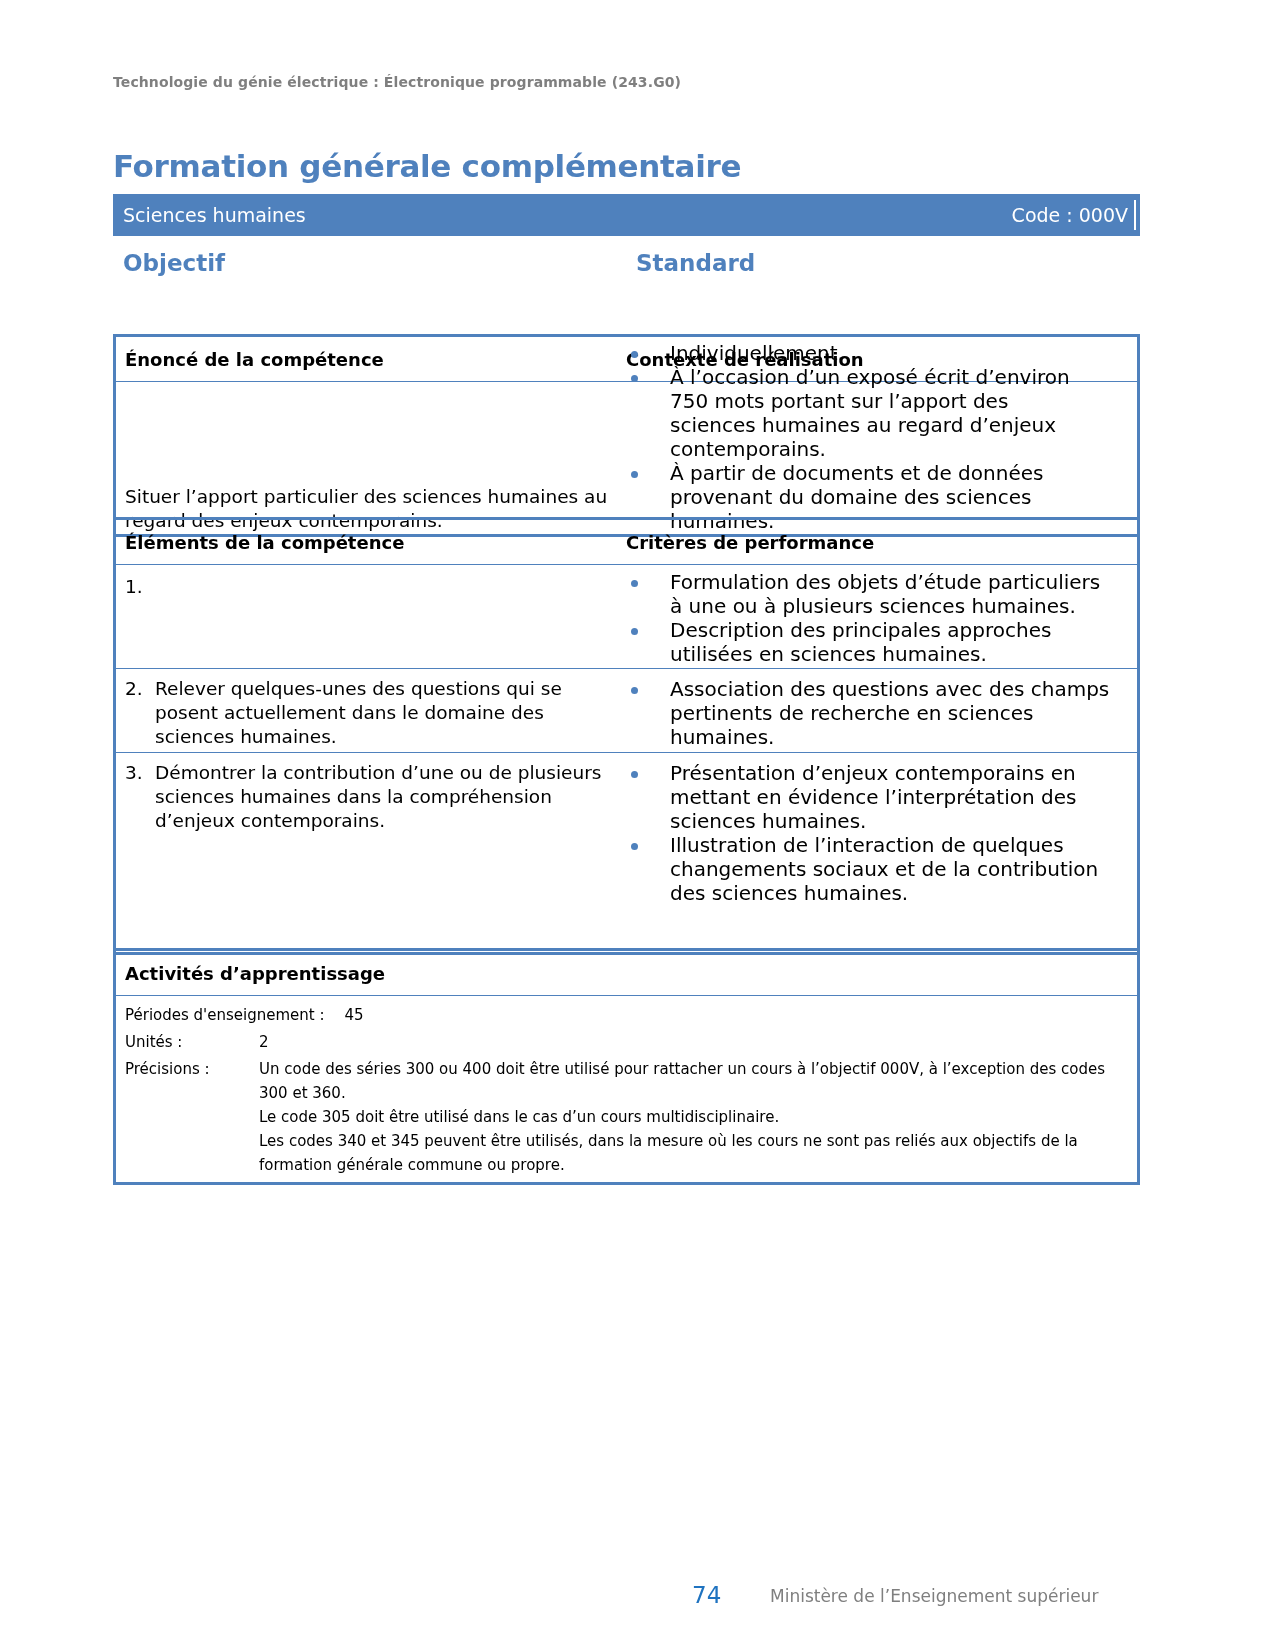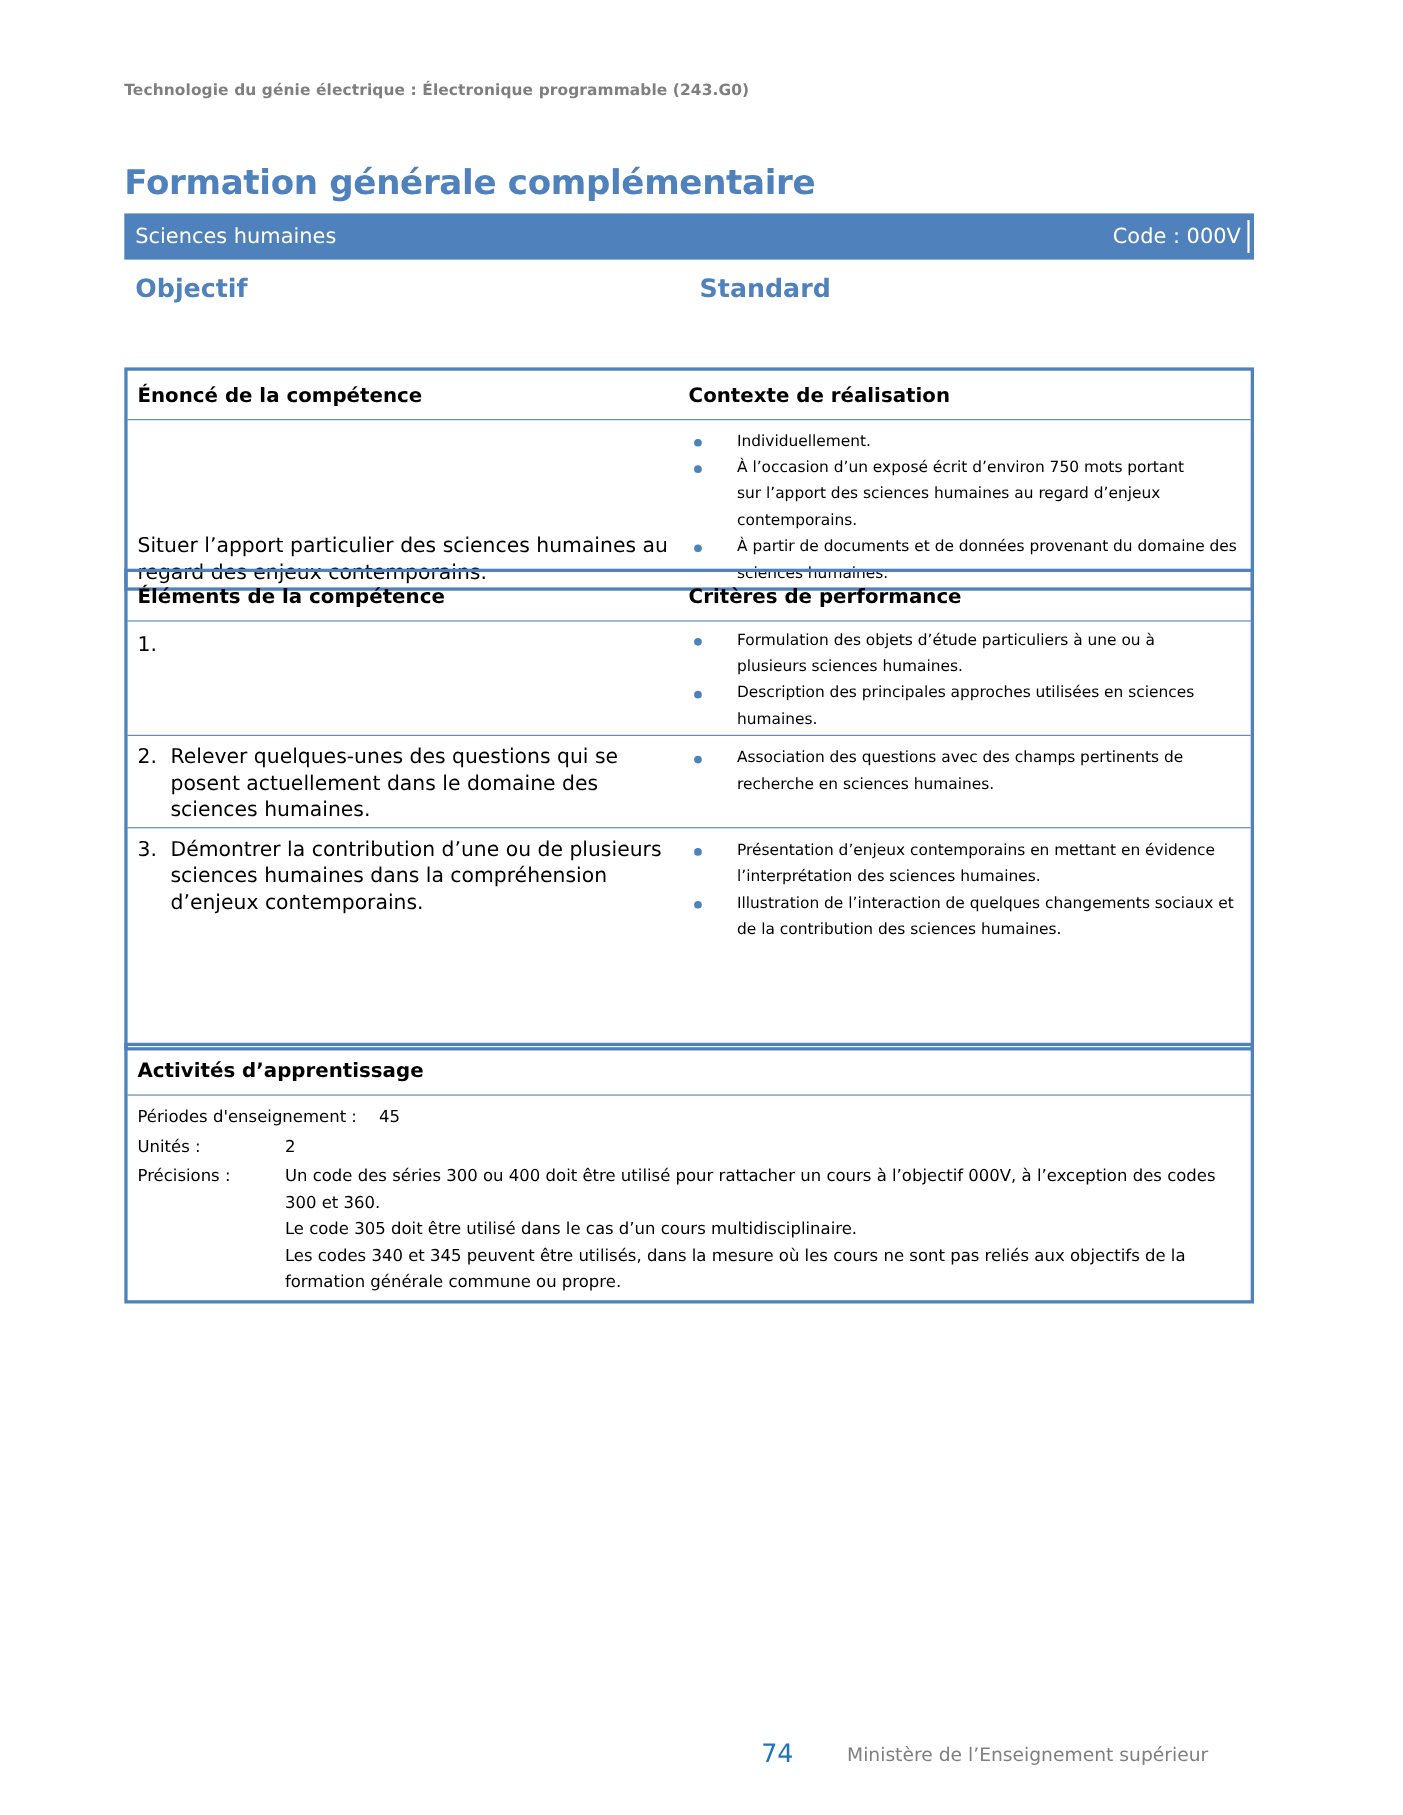--- a/index.html
+++ b/index.html
@@ -19,21 +19,21 @@
   .col-head.right { left:636px; }
   .tbl { position:absolute; left:113px; width:1027px; border:3px solid #4f81bd; box-sizing:border-box; }
   .tbl .row { display:flex; border-bottom:1px solid #4f81bd; }
   .tbl .row:last-child { border-bottom:none; }
   .tbl .hrow { height:44px; align-items:center; }
   .tbl .hcell { font-weight:bold; font-size:18px; }
   .tbl .c1 { width:507px; padding-left:9px; box-sizing:border-box; }
   .tbl .c2 { flex:1; padding-left:3px; box-sizing:border-box; }
   .txt { font-size:18.5px; line-height:24px; }
   .blist { list-style:none; margin:0; padding:0; }
-  .blist li { position:relative; padding-left:44px; font-size:14px; line-height:24px; }
+  .blist li { position:relative; padding-left:44px; font-size:20px; line-height:24px; }
   .blist li::before { content:""; position:absolute; left:5px; top:10px; width:7px; height:7px;
                       border-radius:50%; background:#4f81bd; }
   .num { display:flex; font-size:18.5px; line-height:24px; }
   .num .n { width:30px; flex:none; }
   .t1 { top:298px; height:203px;margin-top:36px; }
   .t1 .brow { height:151px; padding-top:10px; box-sizing:border-box;align-items:flex-end; }
   .t2 { top:517px; height:438px; }
   .t3 { top:948px; height:237px; }
   .t3 .hcell { padding-left:9px; }
   .act { padding:7px 0 0 9px; font-size:15px; line-height:24px; }

